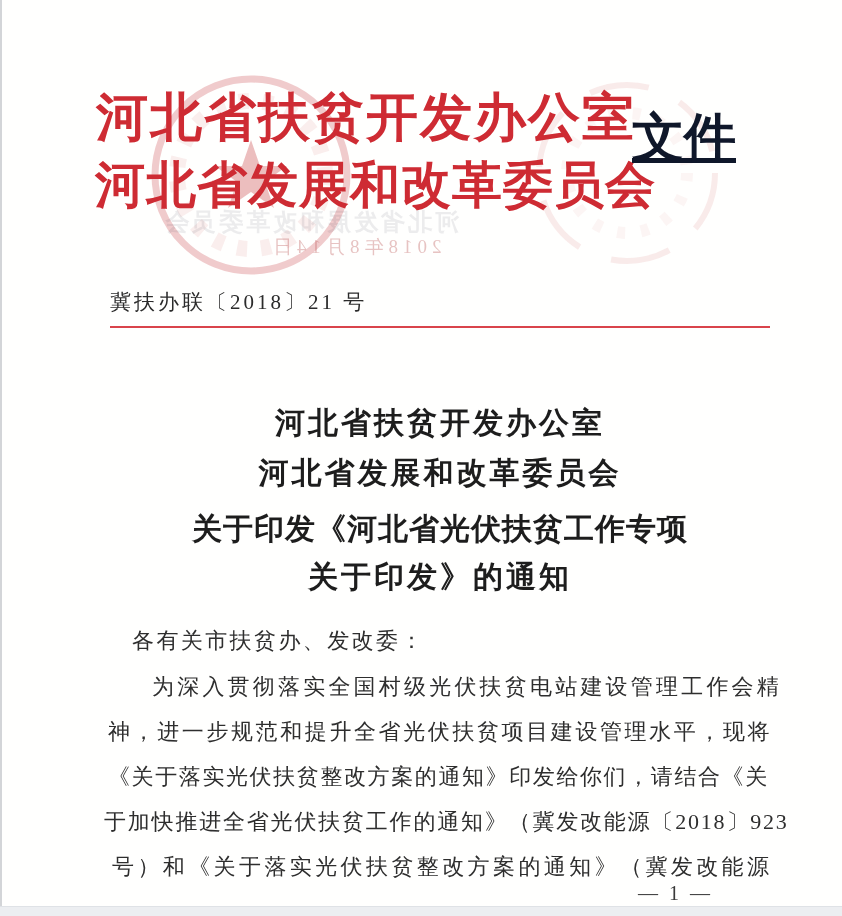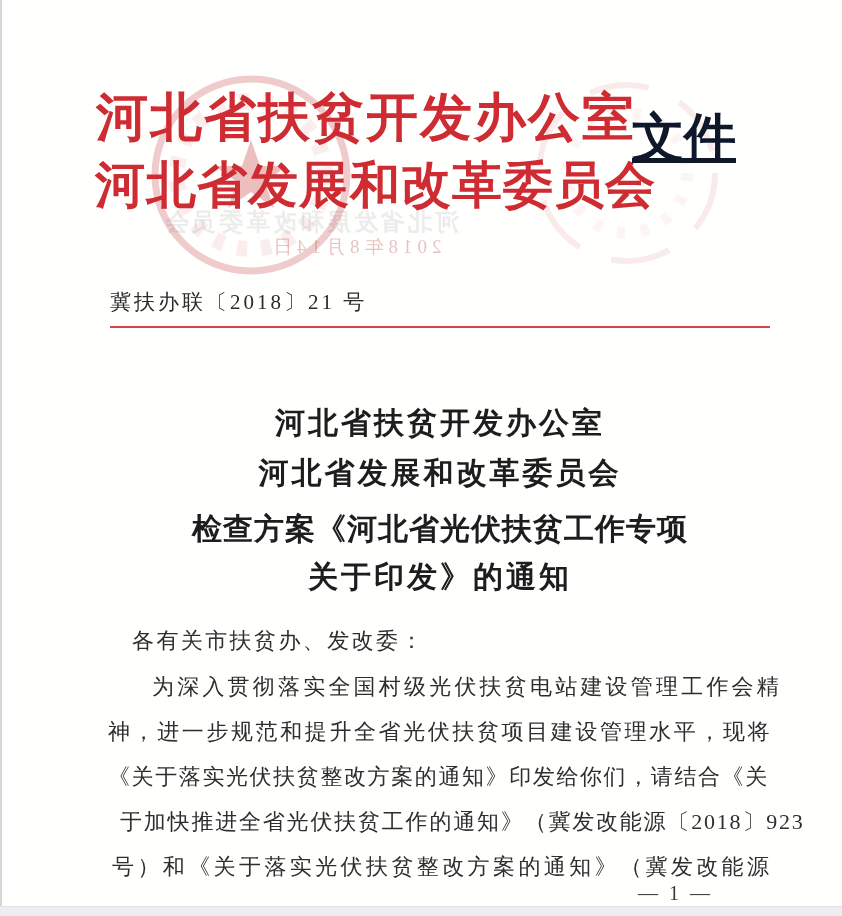--- a/index.html
+++ b/index.html
@@ -39,21 +39,21 @@
   .title-2{top:458px;}
   .title-3{top:514px;letter-spacing:1px;}
   .title-4{top:562px;letter-spacing:3px;}
 
   
   .body-text{font-size:22px;color:#2e2e2e;letter-spacing:2.4px;line-height:1;}
   .salutation{left:108px;top:630px;margin-left:24px;}
   .bl-0{left:152px;top:676px;letter-spacing:3.2px;}
   .bl-1{left:108px;top:721px;letter-spacing:2.6px;}
   .bl-2{left:108px;top:766px;letter-spacing:1.6px;}
-  .bl-3{left:120px;top:811px;letter-spacing:1.8px;}
+  .bl-3{left:104px;top:811px;letter-spacing:1.8px;}
   .bl-4{left:112px;top:856px;letter-spacing:3.4px;}
 
   .page-number{left:638px;top:882px;font-size:20px;color:#3a3a3a;letter-spacing:3px;}
 </style>
 </head>
 <body>
 
 <div class="page">
 
   <svg class="abs seal seal-left" width="206" height="206" viewBox="0 0 206 206">
@@ -73,21 +73,21 @@
   <div class="abs org-line org-line1">河北省扶贫开发办公室</div>
   <div class="abs org-line org-line2">河北省发展和改革委员会</div>
   <div class="abs doc-suffix">文件</div>
 
   <div class="abs doc-number">冀扶办联〔2018〕21 号</div>
 
   <div class="abs red-rule"></div>
 
   <div class="abs title-line title-1">河北省扶贫开发办公室</div>
   <div class="abs title-line title-2">河北省发展和改革委员会</div>
-  <div class="abs title-line title-3">检查方案《河北省光伏扶贫工作专项</div>
+  <div class="abs title-line title-3">关于印发《河北省光伏扶贫工作专项</div>
   <div class="abs title-line title-4">关于印发》的通知</div>
 
   <div class="abs body-text salutation">各有关市扶贫办、发改委：</div>
   <div class="abs body-text bl-0">为深入贯彻落实全国村级光伏扶贫电站建设管理工作会精</div>
   <div class="abs body-text bl-1">神，进一步规范和提升全省光伏扶贫项目建设管理水平，现将</div>
   <div class="abs body-text bl-2">《关于落实光伏扶贫整改方案的通知》印发给你们，请结合《关</div>
   <div class="abs body-text bl-3">于加快推进全省光伏扶贫工作的通知》（冀发改能源〔2018〕923</div>
   <div class="abs body-text bl-4">号）和《关于落实光伏扶贫整改方案的通知》（冀发改能源</div>
 
   <div class="abs page-number">— 1 —</div>

